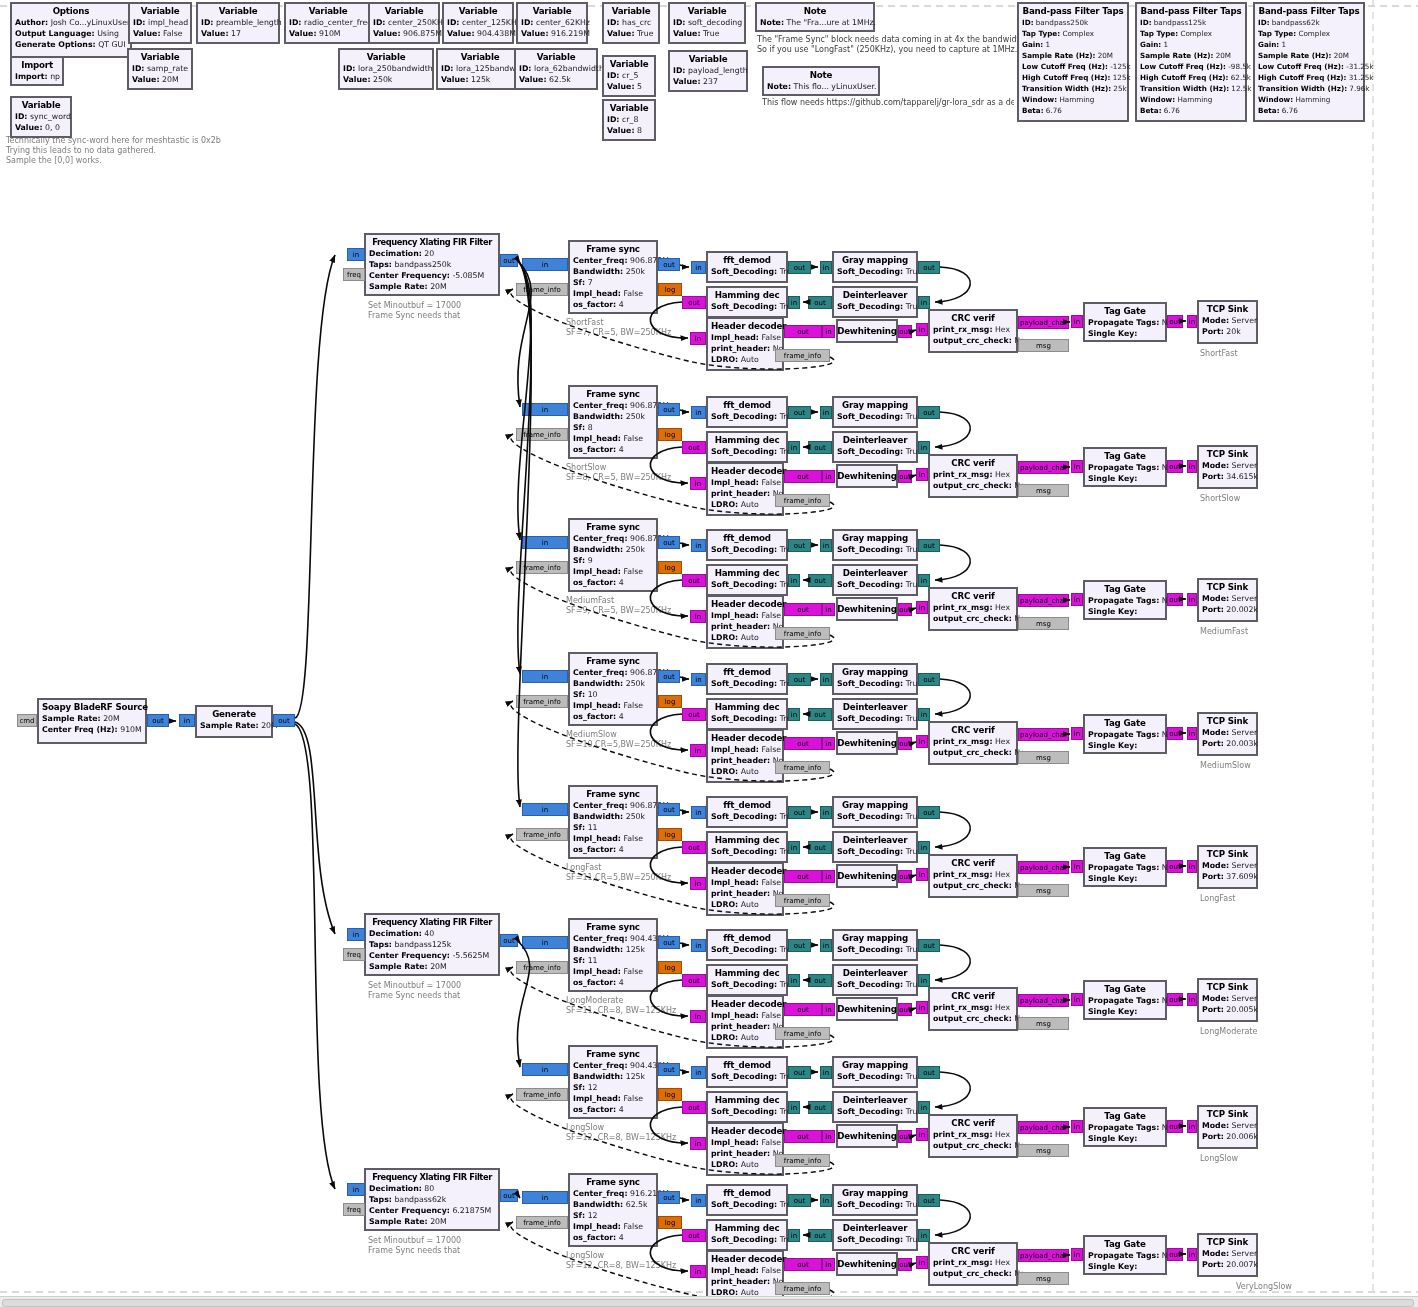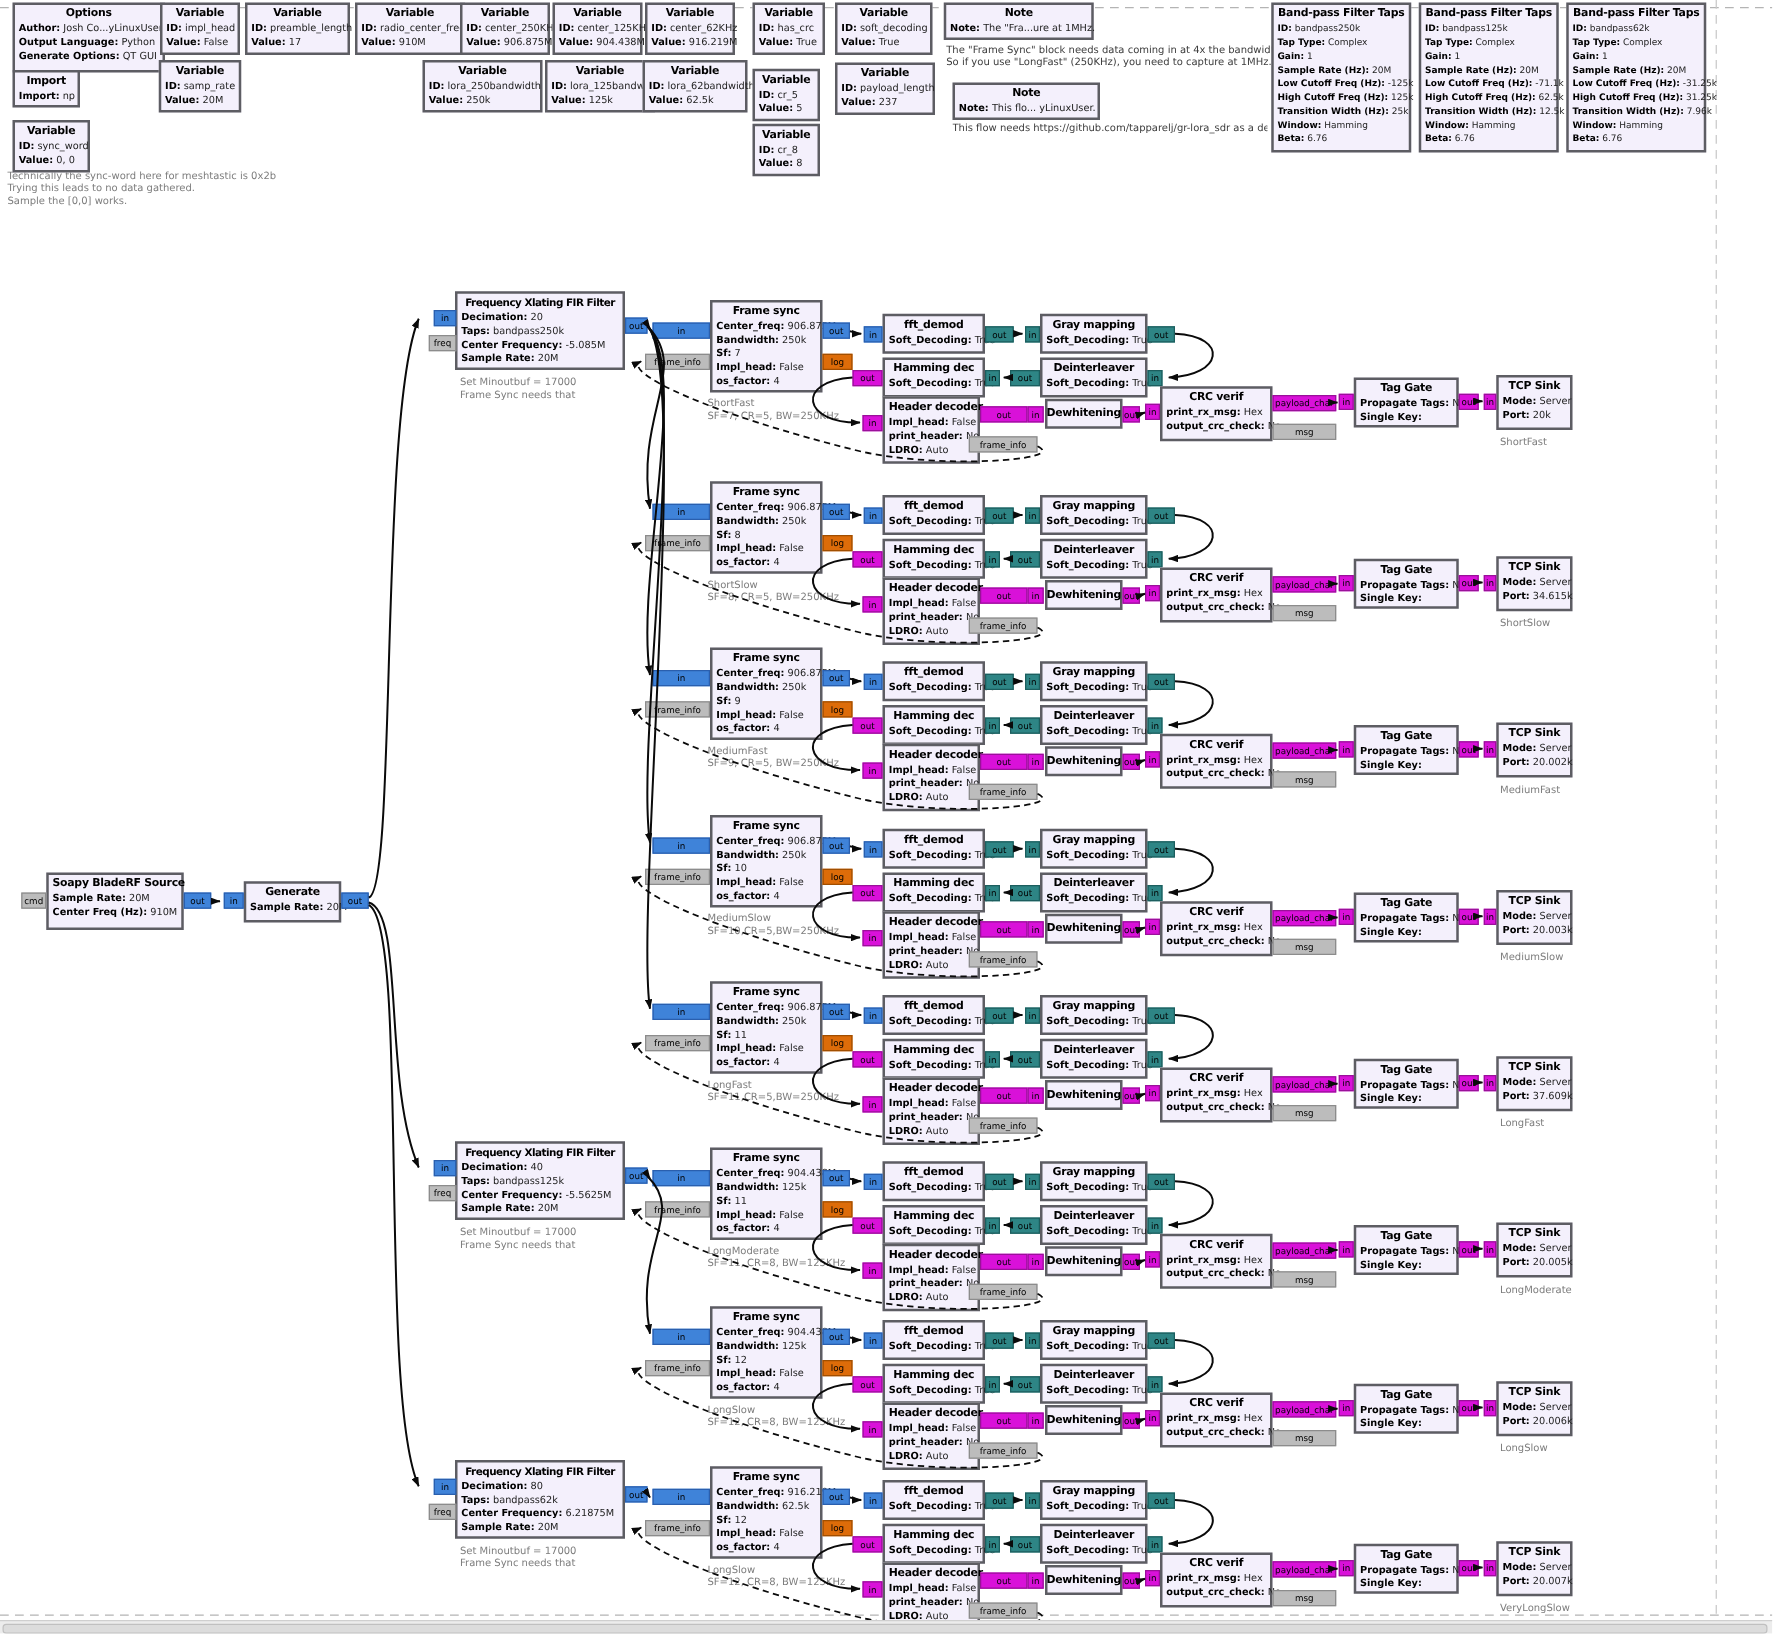--- a/index.html
+++ b/index.html
@@ -135,21 +135,21 @@
         <path d="M1183,1254 L1186,1254" fill="none" stroke="#0a0a0a" stroke-width="1.6" marker-end="url(#arr)"></path>
         <path d="M830,1290 C856,1302 748,1308 688,1294 C566,1264 496,1230 513,1222" fill="none" stroke="#0a0a0a" stroke-width="1.4" stroke-dasharray="5,3.5" marker-end="url(#arr)"></path>
       </g>
   </svg>
   <div id="hscroll">
     <div id="hthumb"></div>
   </div>
 <div class="block" style="left: 10px; top: 2px; width: 122px; height: 56px;">
       <div class="btitle">Options</div>
       <div class="prow"><b>Author:</b>&nbsp;<span>Josh Co...yLinuxUser)</span></div>
-      <div class="prow"><b>Output Language:</b>&nbsp;<span>Python</span></div>
+      <div class="prow"><b>Output Language:</b>&nbsp;<span>Using</span></div>
       <div class="prow"><b>Generate Options:</b>&nbsp;<span>QT GUI</span></div>
     </div>
     <div class="block" style="left: 10px; top: 56px; width: 54px; height: 30px;">
       <div class="btitle">Import</div>
       <div class="prow"><b>Import:</b>&nbsp;<span>np</span></div>
     </div>
     <div class="block" style="left: 128px; top: 2px; width: 64px; height: 42px;">
       <div class="btitle">Variable</div>
       <div class="prow"><b>ID:</b>&nbsp;<span>impl_head</span></div>
       <div class="prow"><b>Value:</b>&nbsp;<span>False</span></div>
@@ -260,21 +260,21 @@
       <div class="prow"><b>Transition Width (Hz):</b>&nbsp;<span>25k</span></div>
       <div class="prow"><b>Window:</b>&nbsp;<span>Hamming</span></div>
       <div class="prow"><b>Beta:</b>&nbsp;<span>6.76</span></div>
     </div>
     <div class="block dense" style="left: 1135px; top: 2px; width: 112px; height: 120px;">
       <div class="btitle">Band-pass Filter Taps</div>
       <div class="prow"><b>ID:</b>&nbsp;<span>bandpass125k</span></div>
       <div class="prow"><b>Tap Type:</b>&nbsp;<span>Complex</span></div>
       <div class="prow"><b>Gain:</b>&nbsp;<span>1</span></div>
       <div class="prow"><b>Sample Rate (Hz):</b>&nbsp;<span>20M</span></div>
-      <div class="prow"><b>Low Cutoff Freq (Hz):</b>&nbsp;<span>-71.1k</span></div>
+      <div class="prow"><b>Low Cutoff Freq (Hz):</b>&nbsp;<span>-98.5k</span></div>
       <div class="prow"><b>High Cutoff Freq (Hz):</b>&nbsp;<span>62.5k</span></div>
       <div class="prow"><b>Transition Width (Hz):</b>&nbsp;<span>12.5k</span></div>
       <div class="prow"><b>Window:</b>&nbsp;<span>Hamming</span></div>
       <div class="prow"><b>Beta:</b>&nbsp;<span>6.76</span></div>
     </div>
     <div class="block dense" style="left: 1253px; top: 2px; width: 112px; height: 120px;">
       <div class="btitle">Band-pass Filter Taps</div>
       <div class="prow"><b>ID:</b>&nbsp;<span>bandpass62k</span></div>
       <div class="prow"><b>Tap Type:</b>&nbsp;<span>Complex</span></div>
       <div class="prow"><b>Gain:</b>&nbsp;<span>1</span></div>
@@ -954,16 +954,16 @@
       <div class="prow"><b>Single Key:</b>&nbsp;<span></span></div>
     </div>
     <div class="port p-magenta" style="left: 1071px; top: 1248px; width: 12px;">in</div>
     <div class="port p-magenta" style="left: 1167px; top: 1248px; width: 16px;">out</div>
     <div class="block" style="left: 1197px; top: 1233px; width: 61px; height: 44px;">
       <div class="btitle">TCP Sink</div>
       <div class="prow"><b>Mode:</b>&nbsp;<span>Server</span></div>
       <div class="prow"><b>Port:</b>&nbsp;<span>20.007k</span></div>
     </div>
     <div class="port p-magenta" style="left: 1187px; top: 1248px; width: 10px;">in</div>
-    <div class="comment" style="left: 1200px; top: 1282px;">
+    <div class="comment" style="left: 1236px; top: 1282px;">
       <div>VeryLongSlow</div>
     </div>
   </div>
 
 </body></html>

